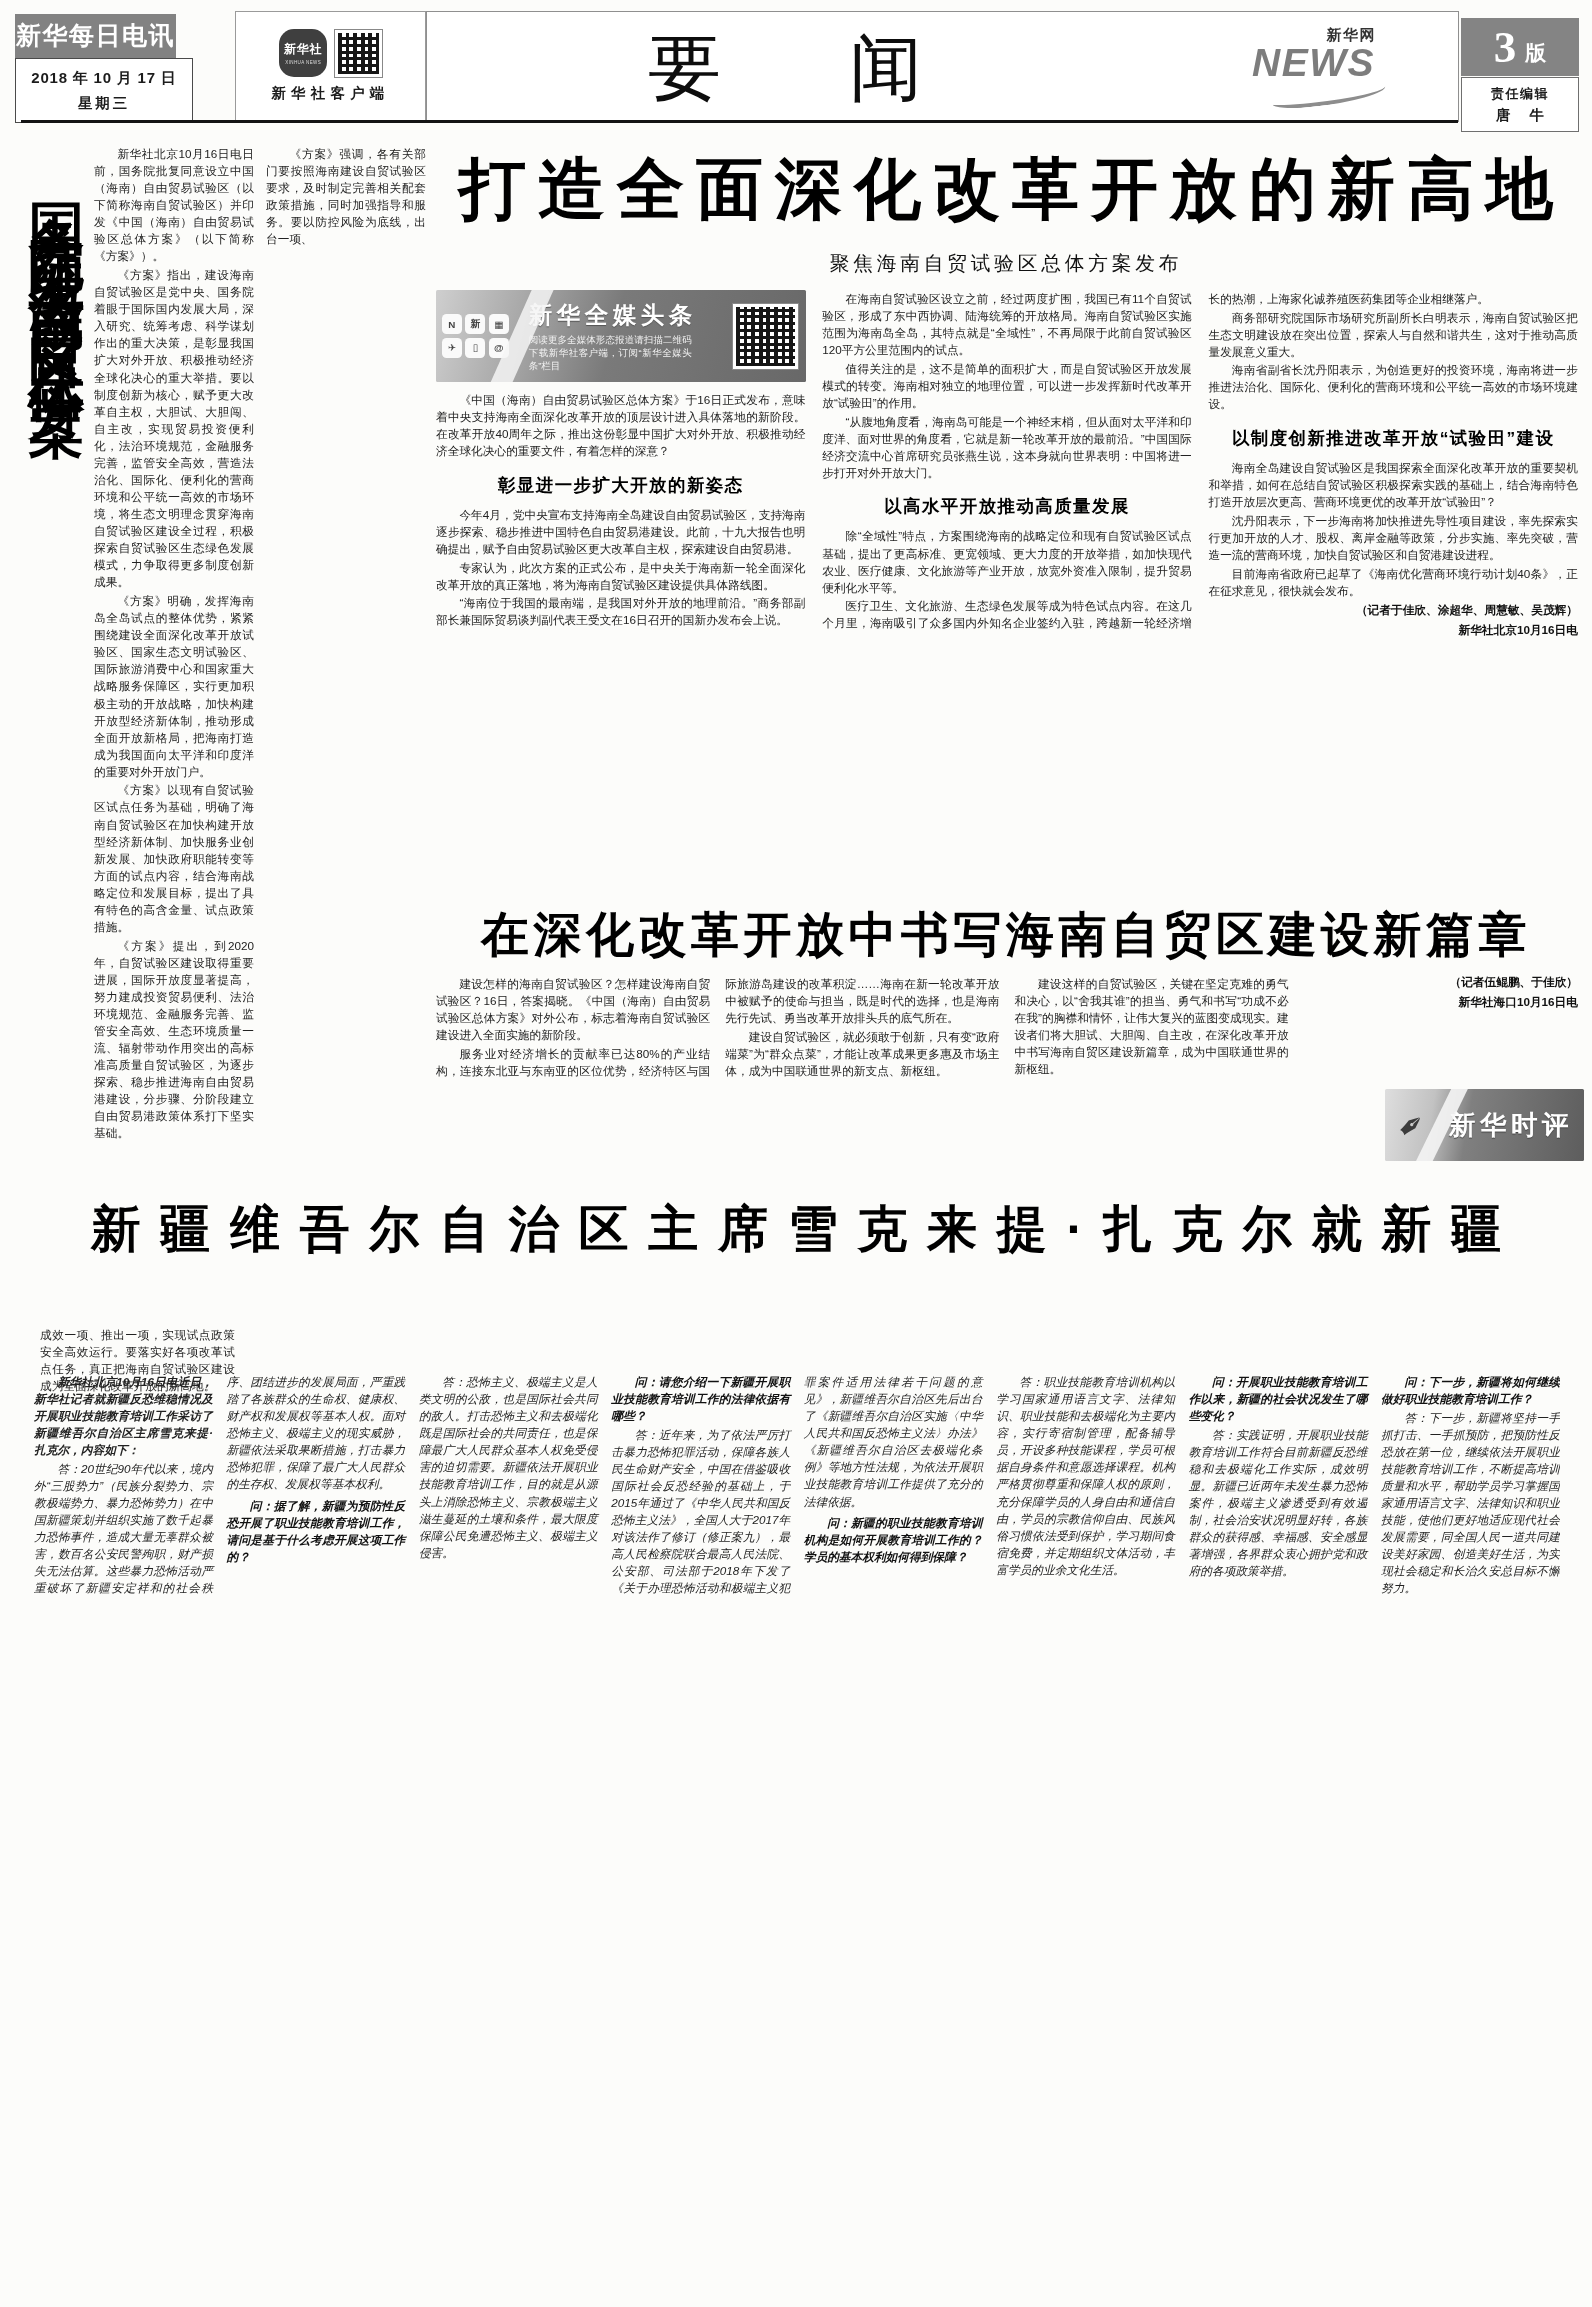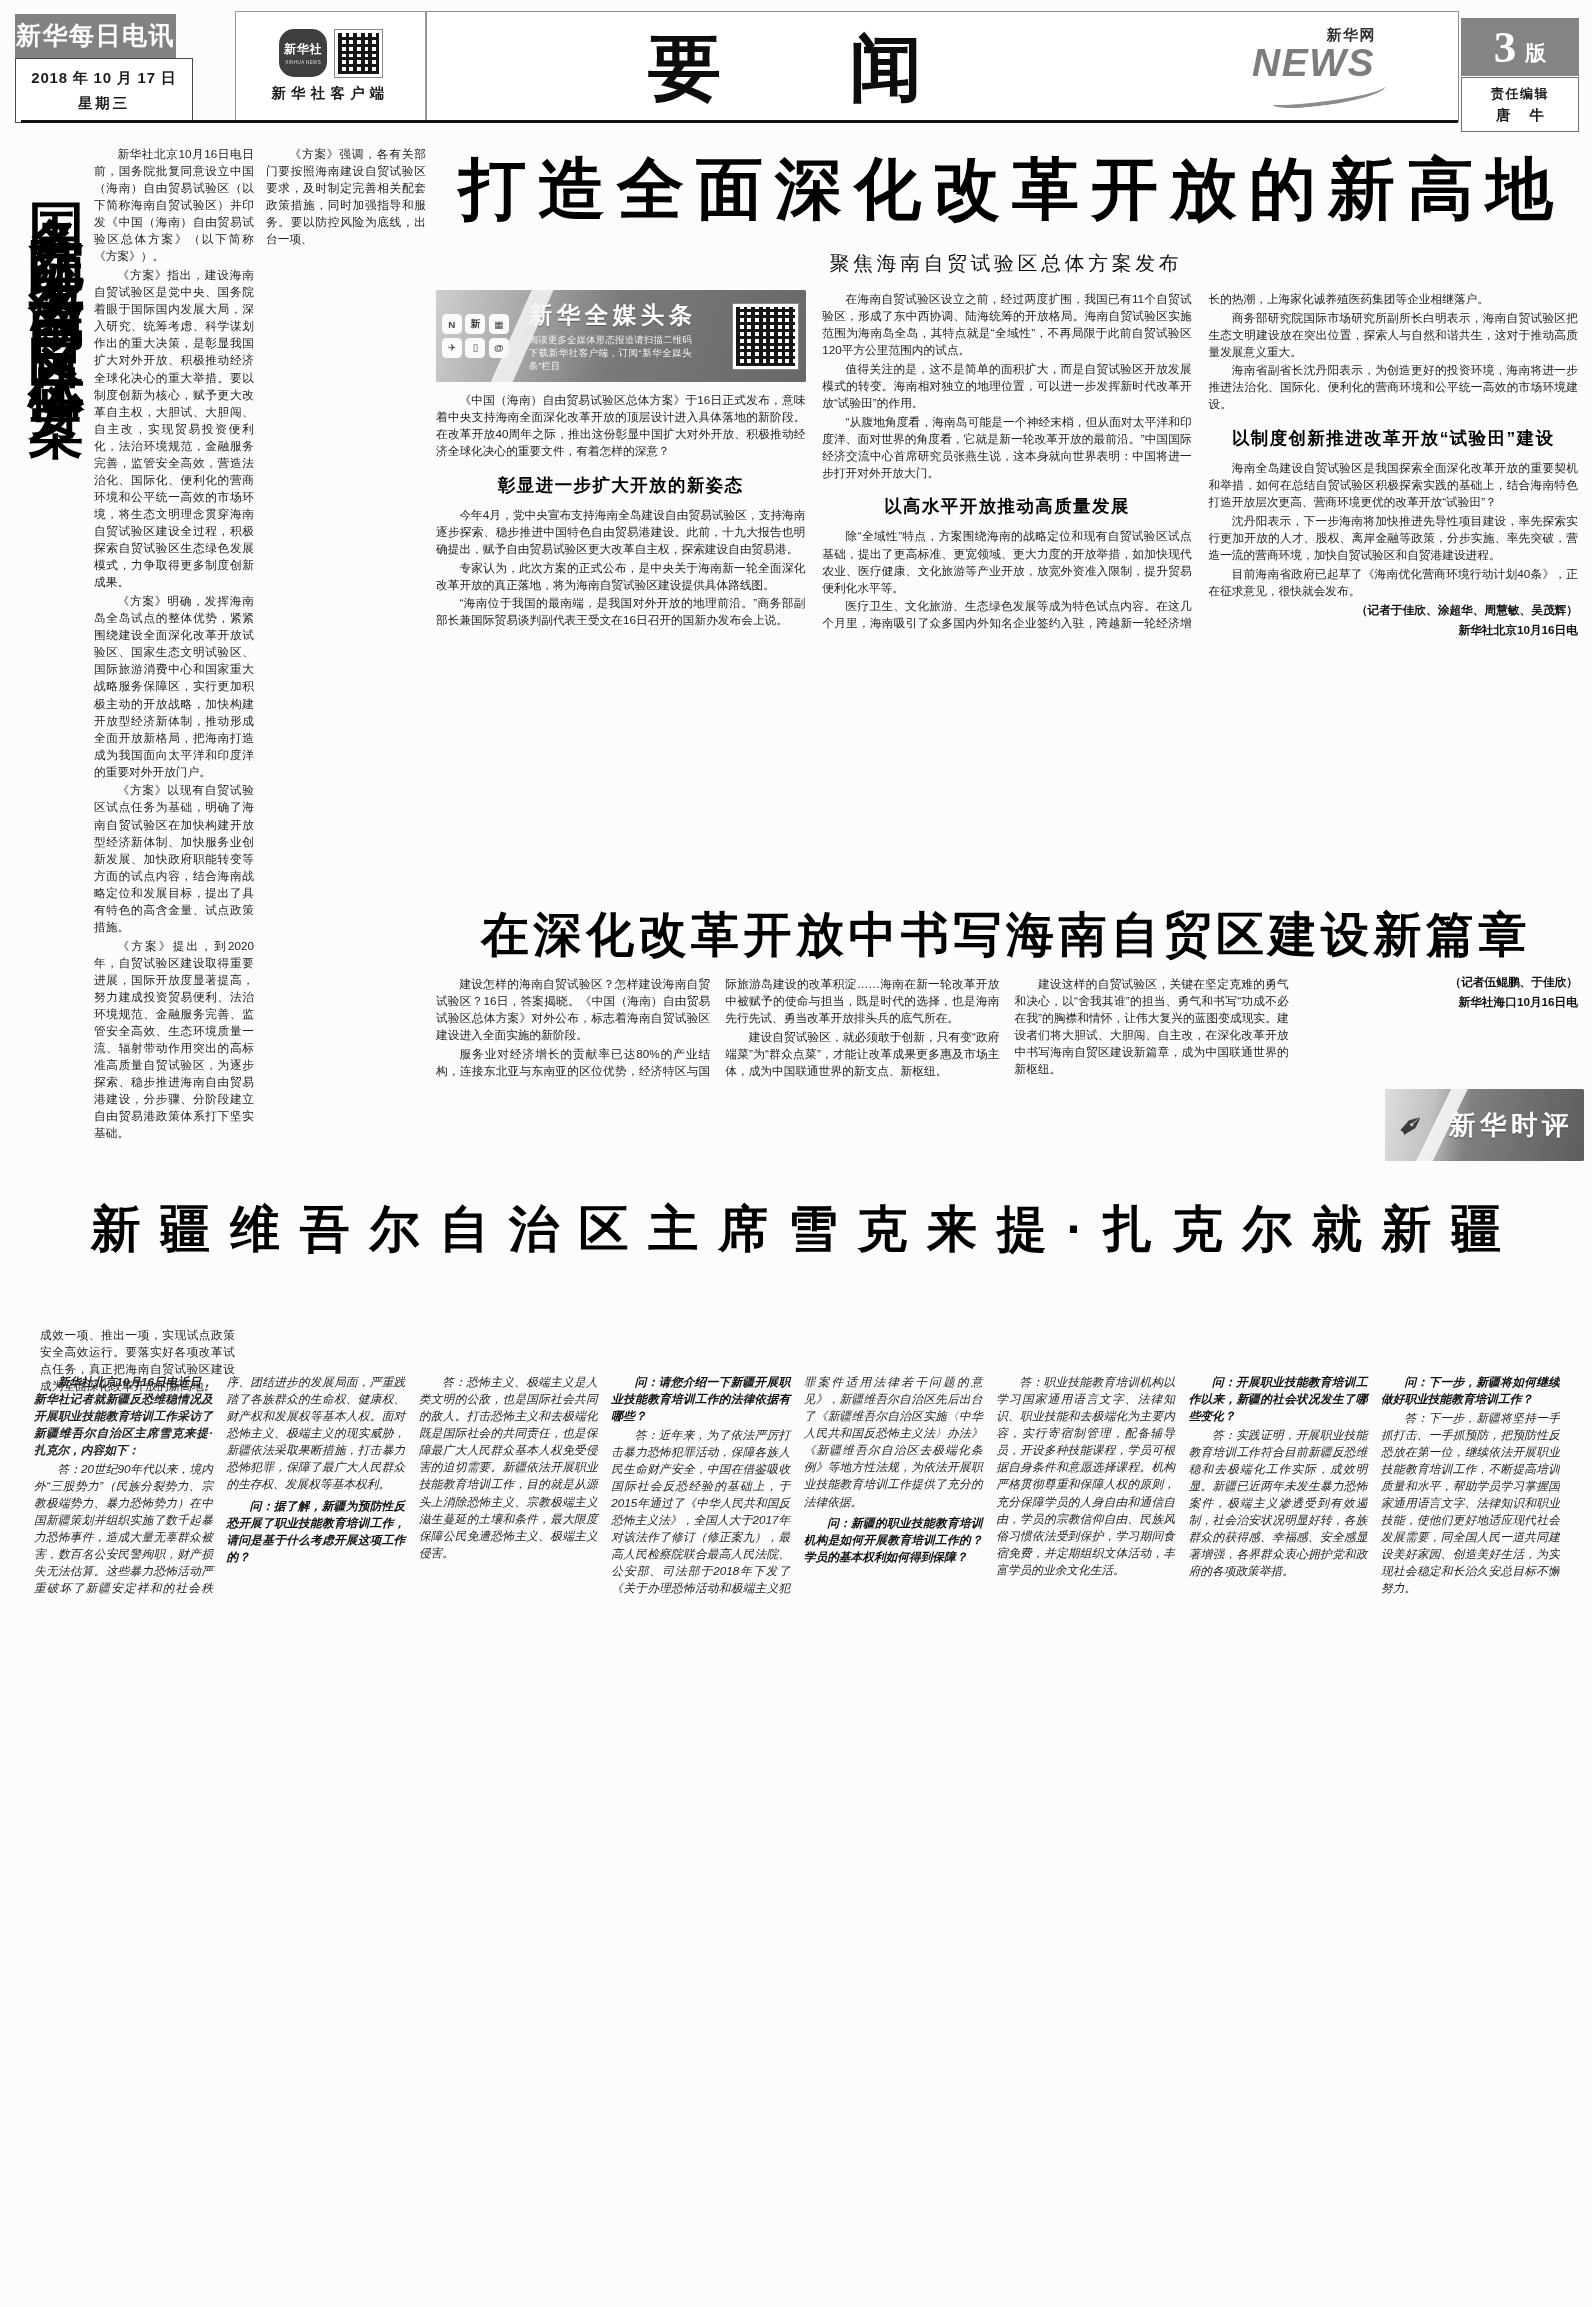--- a/index.html
+++ b/index.html
@@ -28,21 +28,21 @@
   .app-icon .en { font-size:4.5px; letter-spacing:0.4px; margin-top:1.5px; color:#ddd; }
   .qr { background:
       repeating-linear-gradient(0deg,#161616 0 3px,transparent 3px 6.8px),
       repeating-linear-gradient(90deg,#161616 0 3.8px,#fff 3.8px 7.6px);
     border:3px solid #fff; outline:0.8px solid #888; }
   .qr.small { width:47px; height:47px; }
   .client-label { font-size:14.4px; font-weight:700; letter-spacing:5.3px; }
   .header-frame { position:absolute; left:426px; top:10.6px; width:1033px; height:111px;
     border:1.5px solid #8f8f8f; background:#fff; }
   .yaowen { position:absolute; left:648px; top:19.7px; font-family:"Liberation Serif","DejaVu Serif",serif;
-    font-size:73px; font-weight:700; letter-spacing:55px; color:#0d0d0d; white-space:nowrap; }
+    font-size:73px; font-weight:400; letter-spacing:55px; color:#0d0d0d; white-space:nowrap; }
   .news-logo { position:absolute; left:1249px; top:21px; width:159px; height:83px; }
   .news-logo .cn { position:absolute; right:32px; top:4.5px; font-size:15px; font-weight:800; color:#333; letter-spacing:1.5px; }
   .news-logo .en { position:absolute; left:3px; top:19.7px; font-size:39px; font-weight:800;
     font-style:italic; color:#7d7d7d; letter-spacing:1.5px; }
   .news-logo .swoosh { position:absolute; left:23px; top:64px; width:114px; height:19.7px;
     border-bottom:4.5px solid #8d8d8d; border-radius:0 0 80% 40%; transform:rotate(-6deg); }
   .page-box { position:absolute; left:1461px; top:18px; width:118px; height:58px; background:#848484;
     color:#fff; display:flex; align-items:center; justify-content:center; gap:9px; }
   .page-box .num { font-family:"Liberation Serif","DejaVu Serif",serif; font-size:45px; font-weight:700; line-height:1; }
   .page-box .ban { font-size:21px; font-weight:700; margin-top:12px; }

